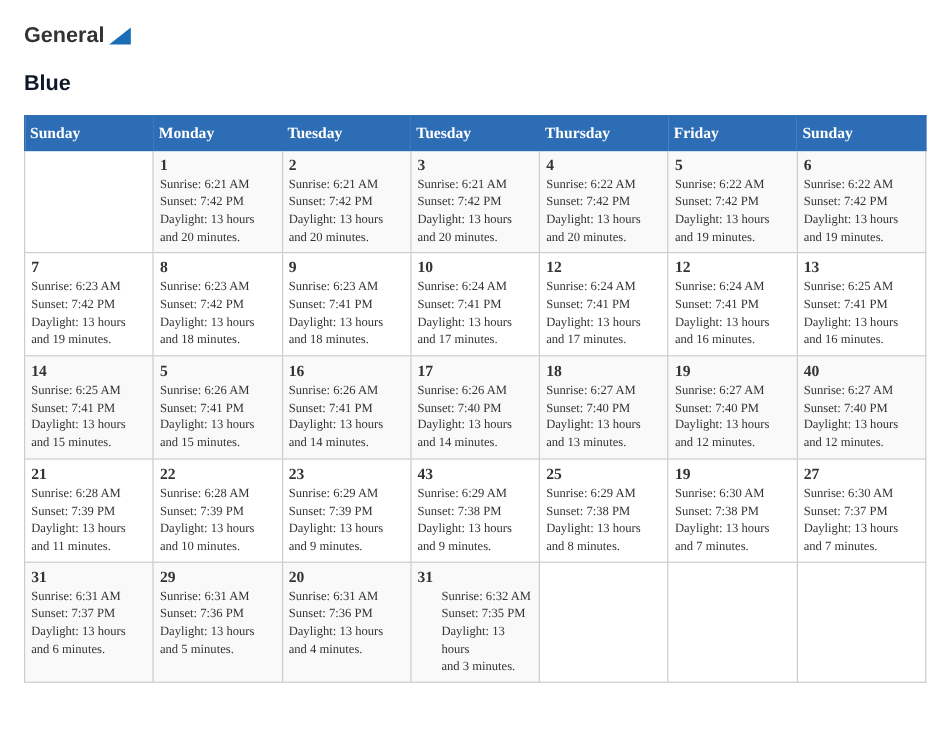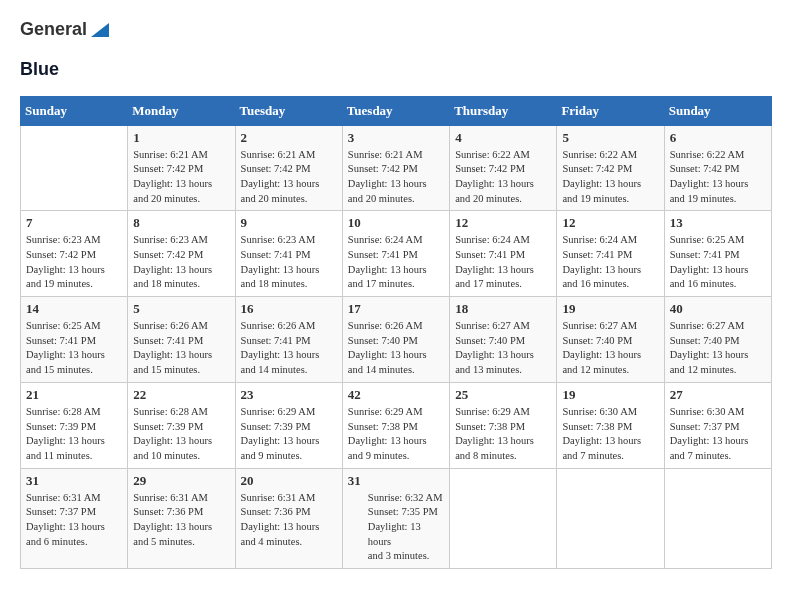--- a/index.html
+++ b/index.html
@@ -272,21 +272,21 @@
 and 10 minutes.</div>
         </td>
         <td>
           <span class="day-number">23</span>
           <div class="day-info" style="white-space: pre-line;">Sunrise: 6:29 AM
 Sunset: 7:39 PM
 Daylight: 13 hours
 and 9 minutes.</div>
         </td>
         <td>
-          <span class="day-number">42</span>
+          <span class="day-number">43</span>
           <div class="day-info" style="white-space: pre-line;">Sunrise: 6:29 AM
 Sunset: 7:38 PM
 Daylight: 13 hours
 and 9 minutes.</div>
         </td>
         <td>
           <span class="day-number">25</span>
           <div class="day-info" style="white-space: pre-line;">Sunrise: 6:29 AM
 Sunset: 7:38 PM
 Daylight: 13 hours

